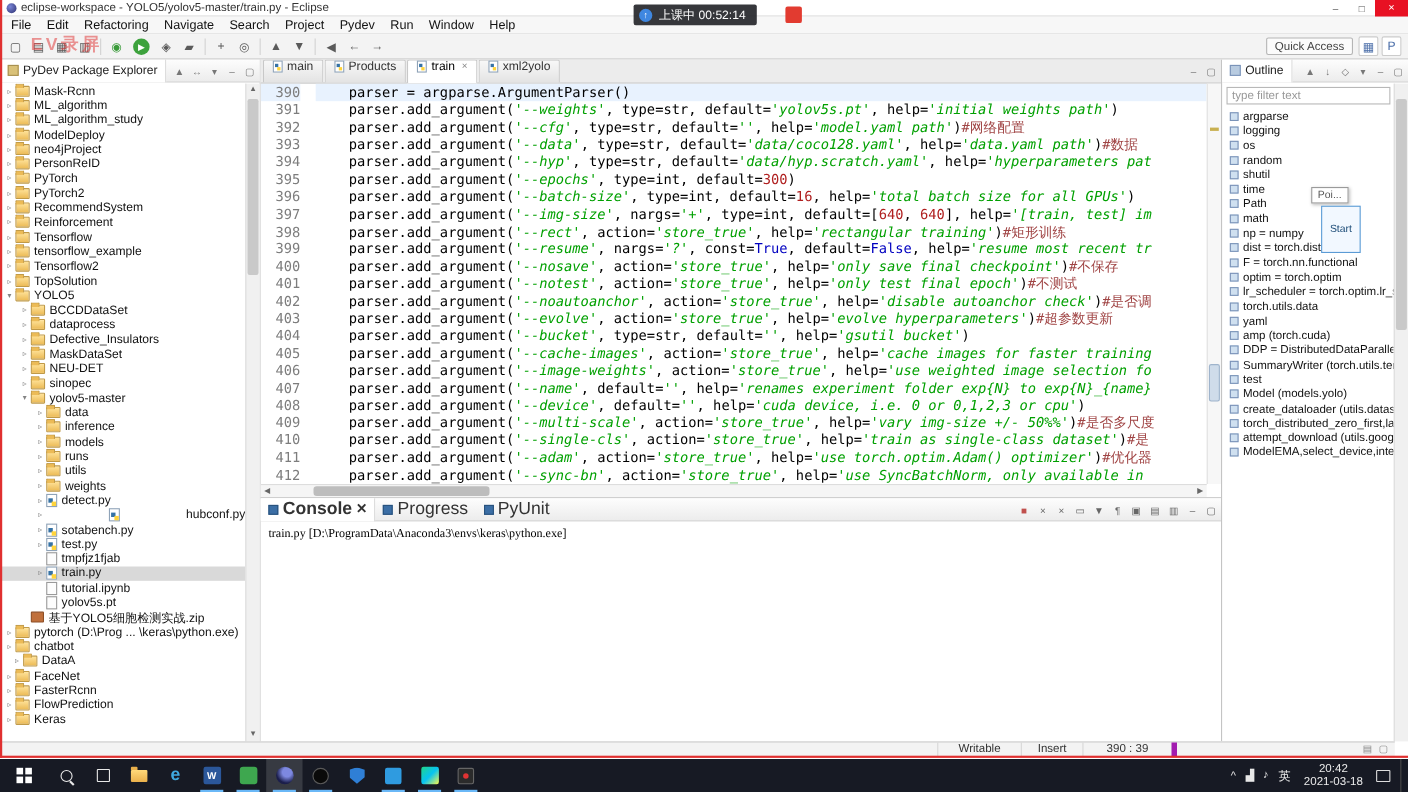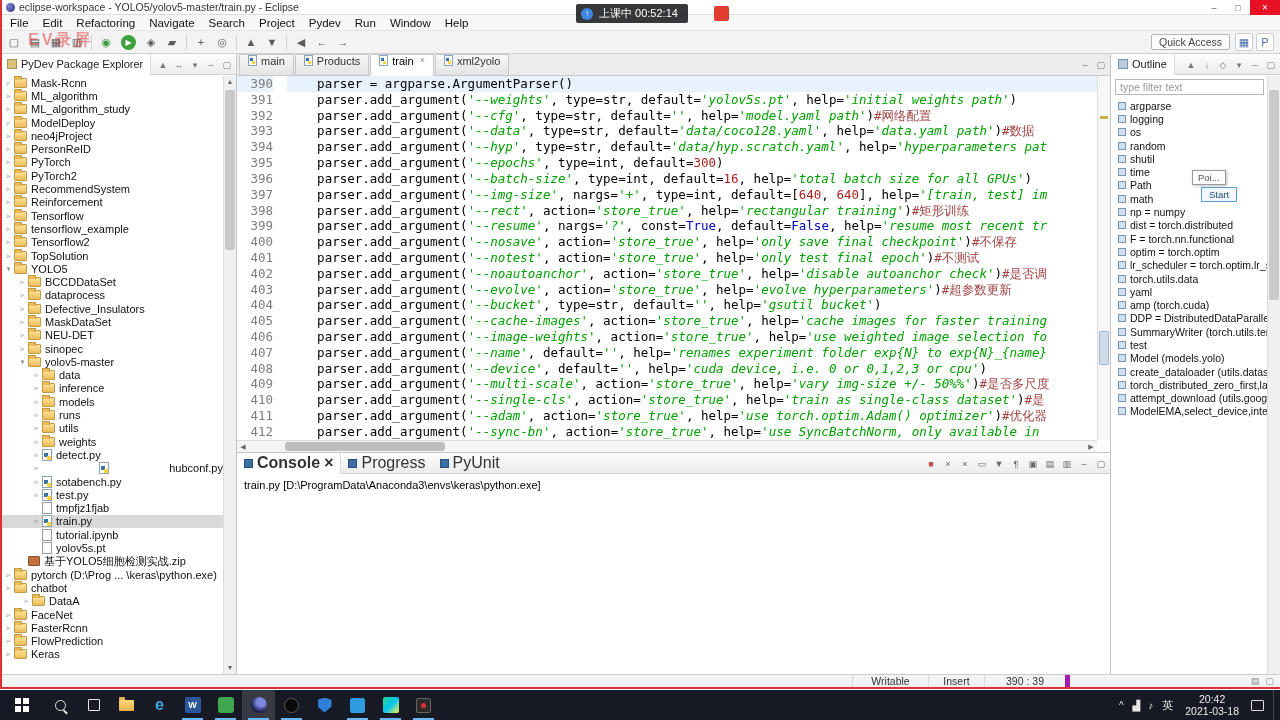--- a/index.html
+++ b/index.html
@@ -93,34 +93,34 @@
 .filter-box{margin:4px 16px 2px 4px;height:16px;border:1px solid #b8b8b8;background:#fff;display:flex;align-items:center;padding:0 4px;color:#999;font-size:10.5px;white-space:nowrap;overflow:hidden}
 .olist{position:absolute;left:0;top:45px;right:13px;bottom:0;overflow:hidden}
 .orow{height:13.3px;display:flex;align-items:center;gap:4px;padding-left:7px;font-size:10.5px;white-space:nowrap;overflow:hidden;color:#111}
 .oicon{width:8px;height:8px;background:#cfe0f0;border:1px solid #7a93b8;flex:none}
 .oscroll{position:absolute;right:0;top:22px;width:13px;bottom:0;background:#f0f0f0;border-left:1px solid #dcdcdc}
 .oscroll .thumb{position:absolute;left:1px;width:10px;top:14px;height:210px;background:#c9c9c9;border-radius:2px}
 
 
 .mini-popup{position:absolute;left:1192px;top:170px;z-index:60}
 .mini-popup .bubble{background:#fff;border:1px solid #9a9a9a;font-size:9.5px;color:#555;padding:1px 5px;box-shadow:1px 1px 3px rgba(0,0,0,.25);display:inline-block}
-.mini-popup .start-btn{display:inline-block;margin-top:2px;margin-left:9px;background:#f2f8ff;border:1px solid #5b9bd5;color:#1f4e79;font-size:9.5px;padding:1px 7px}
+.mini-popup .start-btn{display:inline-block;margin-top:2px;margin-left:9px;background:#f2f8ff;border:1px solid #5b9bd5;color:#1f4e79;font-size:9.5px;padding:15px 7px}
 
 
 .console-panel{position:absolute;left:237px;top:452px;width:873px;height:222px;background:#fff;border-top:1px solid #c4c4c4}
 .ctab{display:flex;align-items:center;gap:4px;font-size:16px;padding:0 7px;height:21px;color:#333}
 .ctab.active{background:#fff;border-right:1px solid #ddd;font-weight:bold}
 .ctab-icon{width:9px;height:9px;background:#3b6ea5;border:1px solid #28527d;flex:none}
 .console-icons{position:absolute;right:3px;top:0;height:21px;display:flex;align-items:center;gap:5px}
 .cic{font-size:9px;color:#666;width:12px;text-align:center}
 .cic.red{color:#c0504d}
-.console-out{padding:5px 7px;font-family:Liberation Sans, sans-serif;font-size:11px;color:#000;white-space:nowrap}
-
-
-.statusbar{position:absolute;left:0;top:674px;right:0;height:14px;background:#f3f3f3;border-top:1px solid #ccc;font-size:10.5px;color:#333}
+.console-out{padding:5px 7px;font-family:Liberation Serif, serif;font-size:11px;color:#000;white-space:nowrap}
+
+
+.statusbar{position:absolute;left:0;top:674px;right:12px;height:14px;background:#f3f3f3;border-top:1px solid #ccc;font-size:10.5px;color:#333}
 .sb-item{position:absolute;top:0;height:13px;line-height:13px;text-align:center;border-left:1px solid #d8d8d8}
 .sb-w{left:852px;width:76px}.sb-i{left:928px;width:56px}.sb-p{left:984px;width:86px;border-right:5px solid #a21caf}
 .sb-icons{position:absolute;right:6px;top:0;display:flex;gap:6px;color:#888;font-size:9px;line-height:13px}
 
 
 .rb-left{position:absolute;left:0;top:0;width:2px;height:689px;background:#e03030;z-index:90}
 .rb-bottom{position:absolute;left:0;top:687px;width:1280px;height:2px;background:#e03030;z-index:90}
 
 
 .taskbar{position:absolute;left:0;top:690px;width:1280px;height:30px;background:#171a24;display:flex;align-items:stretch;z-index:95}
@@ -422,21 +422,21 @@
         <div class="tree-row" data-name="tree-item" style="padding-left: 3px;">
           <span class="arrow" data-name="expand-arrow-icon">▹</span>
           <span class="ticon icon-project" data-name="project-icon"></span>
           <span class="tlabel" data-name="tree-item-label">pytorch (D:\Prog ... \keras\python.exe)</span>
         </div>
         <div class="tree-row" data-name="tree-item" style="padding-left: 3px;">
           <span class="arrow" data-name="expand-arrow-icon">▹</span>
           <span class="ticon icon-project" data-name="project-icon"></span>
           <span class="tlabel" data-name="tree-item-label">chatbot</span>
         </div>
-        <div class="tree-row" data-name="tree-item" style="padding-left: 21px;">
+        <div class="tree-row" data-name="tree-item" style="padding-left: 10px;">
           <span class="arrow" data-name="expand-arrow-icon">▹</span>
           <span class="ticon icon-project" data-name="project-icon"></span>
           <span class="tlabel" data-name="tree-item-label">DataA</span>
         </div>
         <div class="tree-row" data-name="tree-item" style="padding-left: 3px;">
           <span class="arrow" data-name="expand-arrow-icon">▹</span>
           <span class="ticon icon-project" data-name="project-icon"></span>
           <span class="tlabel" data-name="tree-item-label">FaceNet</span>
         </div>
         <div class="tree-row" data-name="tree-item" style="padding-left: 3px;">

